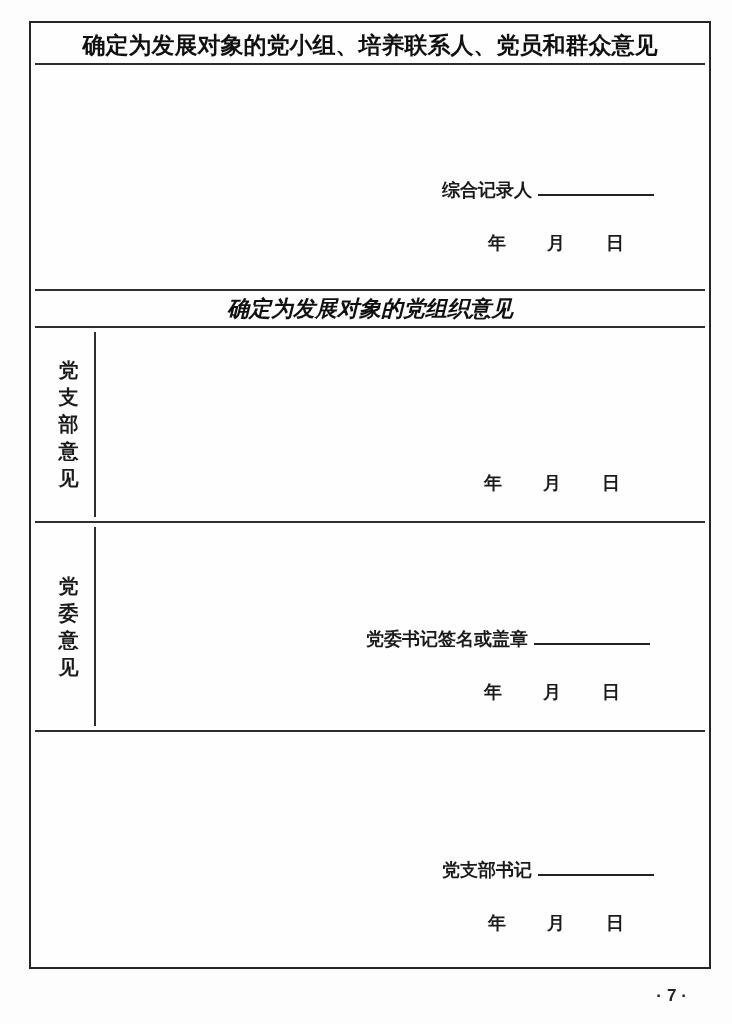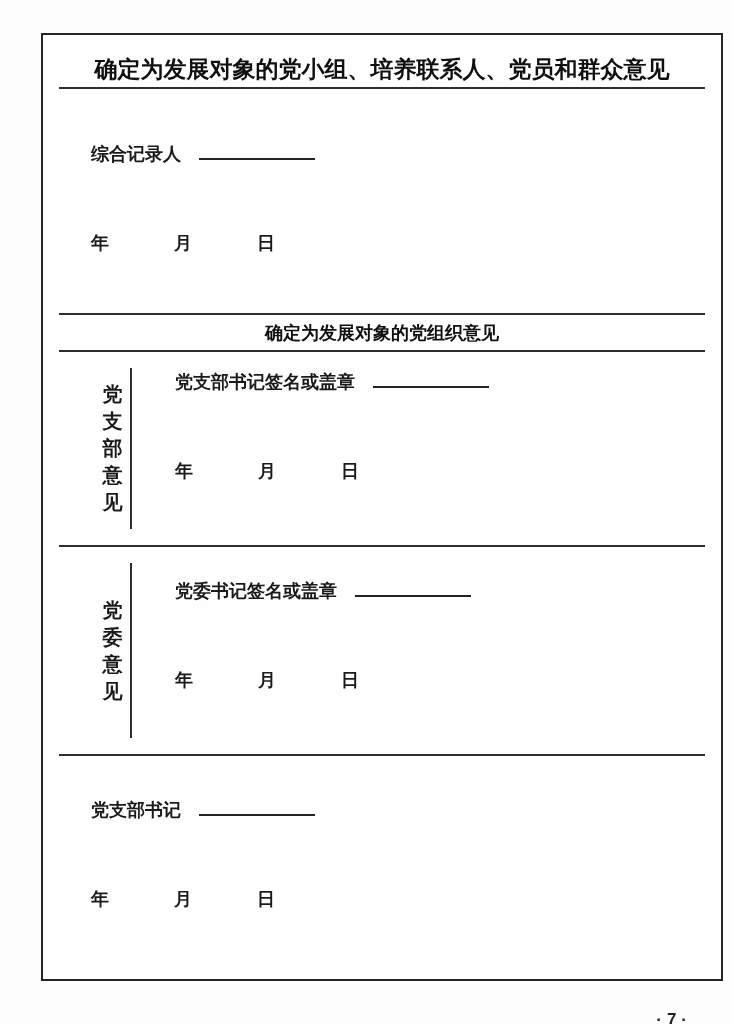--- a/index.html
+++ b/index.html
@@ -1,15 +1,15 @@
 <!DOCTYPE html>
 <html><head>
 <meta charset="utf-8">
 <style>
-  * { margin: 0; padding: 16px; box-sizing: border-box; }
+  * { margin: 0; padding: 4px; box-sizing: border-box; }
   html, body {
     width: 732px; height: 1024px;
     background: #fdfdfd;
     font-family: "Liberation Sans", "DejaVu Sans", sans-serif;
     color: #161616;
     overflow: hidden;
     position: relative;
   }
   .form {
     position: absolute;
@@ -24,26 +24,27 @@
   .title-row {
     display: flex;
     align-items: center;
     justify-content: center;
     font-weight: bold;
     color: #101010;
     border-bottom: 2px solid #2e2e2e;
     text-align: center;
   }
   .title-1 { height: 38px; font-size: 23px; }
-  .title-2 { height: 37px; font-size: 18px; }
+  .title-2 { height: 37px; font-size: 22px; font-style: italic; }
   .title-3 { height: 40px; font-size: 22px; letter-spacing: 0.55em; text-indent: 0.55em; }
   .content-cell {
     display: flex;
     flex-direction: column;
     justify-content: flex-end;
+    align-items: flex-end;
   }
   .content-1 { height: 226px; border-bottom: 2px solid #2e2e2e; padding: 0 47px 26px 0; }
   .opinion-row { display: flex; border-bottom: 2px solid #2e2e2e; gap: 11px; }
   .opinion-branch { height: 195px; }
   .opinion-committee { height: 209px; }
   .side-cell {
     width: 57px;
     flex: 0 0 57px;
     border-right: 2px solid #2e2e2e;
     display: flex;
@@ -111,23 +112,20 @@
     </div>
   </div>
 
   <div class="row title-row title-2">确定为发展对象的党组织意见</div>
 
   <div class="row opinion-row opinion-branch">
     <div class="side-cell">
       <div class="side-label">党支部意见</div>
     </div>
     <div class="content-cell opinion-content">
-      <div class="sig-row">
-        <span>党支部书记签名或盖章</span><span class="sig-line"></span>
-      </div>
       <div class="date-row">
         <span>年</span>
         <span>月</span>
         <span>日</span>
       </div>
     </div>
   </div>
 
   <div class="row opinion-row opinion-committee">
     <div class="side-cell">

